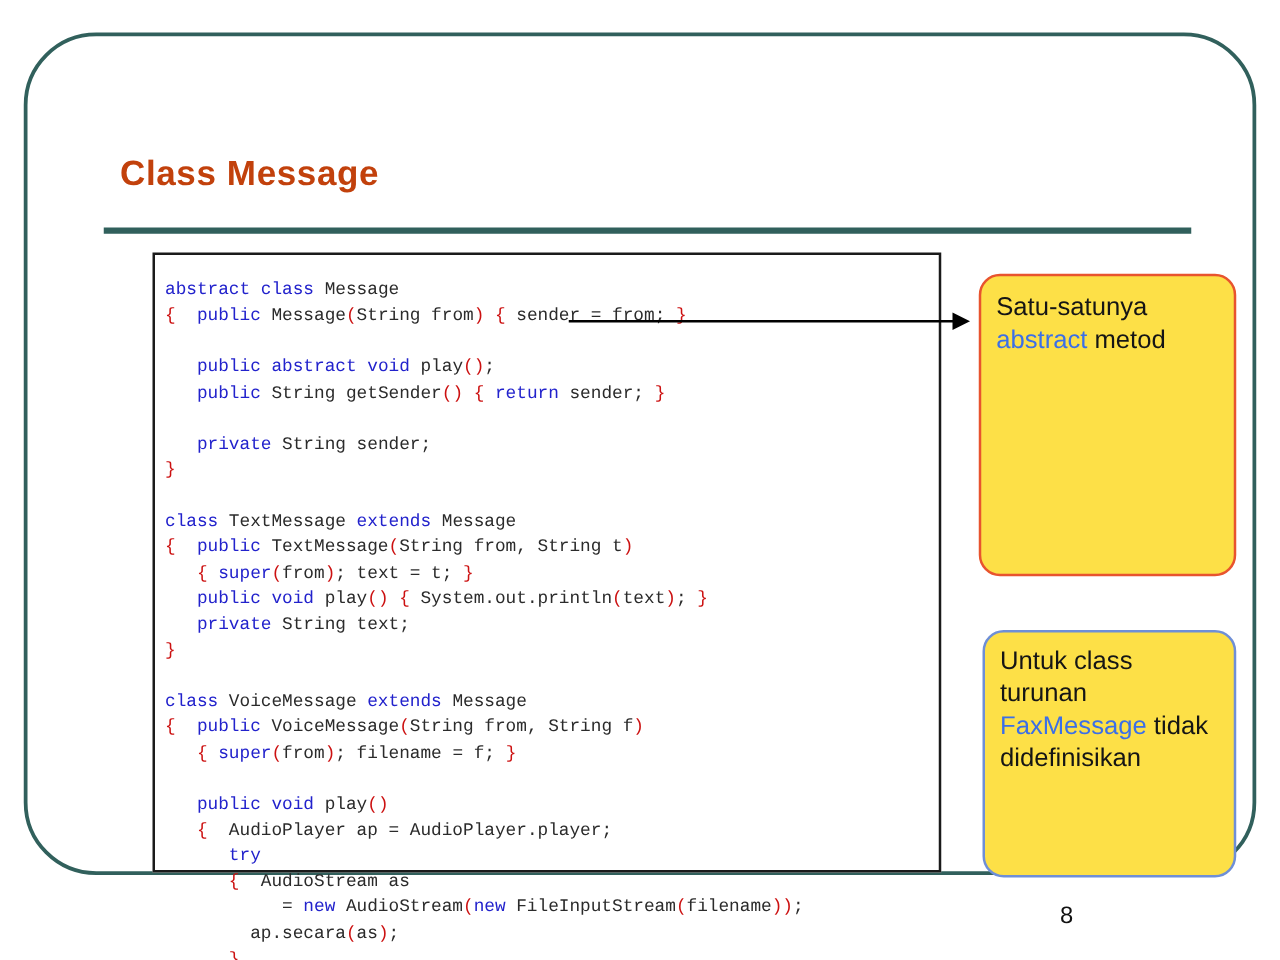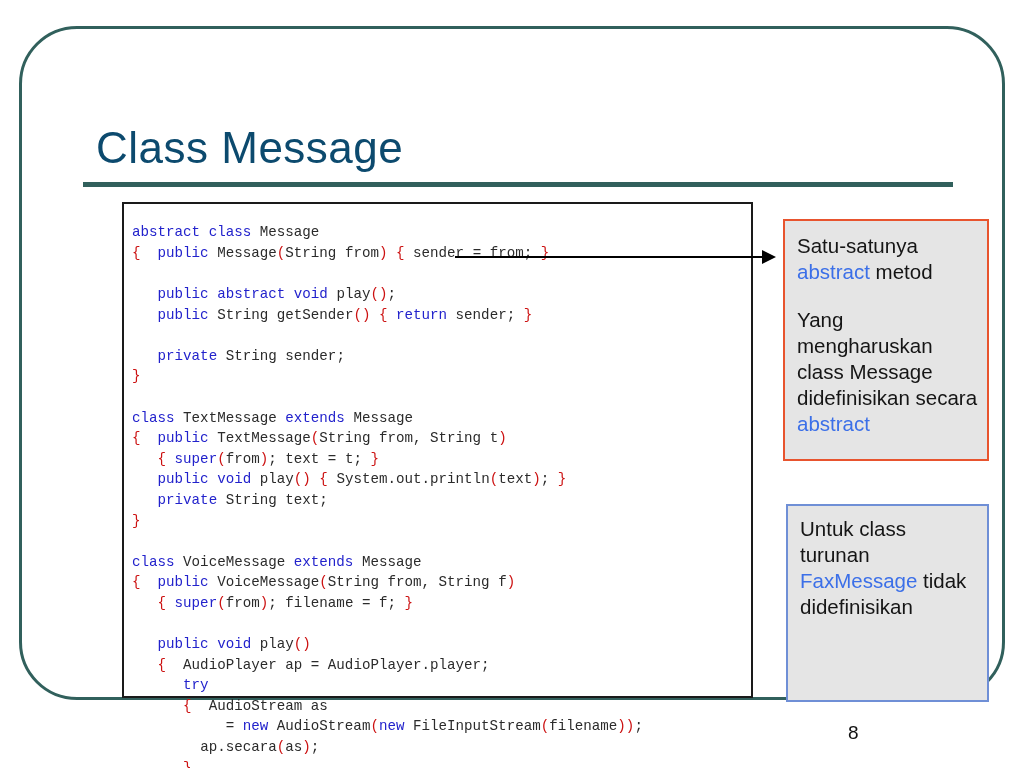--- a/index.html
+++ b/index.html
@@ -26,23 +26,23 @@
     border-radius: 58px;
     box-sizing: border-box;
     background: transparent;
   }
 
   
   #slide-title {
     position: absolute;
     left: 96px;
     top: 124px;
-    font-size: 44px;
-    font-weight: normal;
-    color: #0c4a6e;
+    font-size: 28px;
+    font-weight: bold;
+    color: #c2410c;
     letter-spacing: 0.5px;
     line-height: 1.1;
     white-space: nowrap;
   }
 
   #title-rule {
     position: absolute;
     left: 83px;
     top: 182px;
     width: 870px;
@@ -94,24 +94,25 @@
     height: 0;
     border-top: 7px solid transparent;
     border-bottom: 7px solid transparent;
     border-left: 14px solid #000000;
   }
 
   
   .callout {
     position: absolute;
     box-sizing: border-box;
-    background: #e5e5e5;
+    background: #fde047;
     font-size: 20.5px;
     line-height: 26px;
     color: #151515;
+    border-radius: 17px;
   }
   #callout-abstract {
     left: 783px;
     top: 219px;
     width: 206px;
     height: 242px;
     border: 2px solid #e8542e;
     padding: 12px 6px 0 12px;
   }
   #callout-fax {
@@ -178,23 +179,20 @@
 </div>
 
 <div id="arrow-line"></div>
 <div id="arrow-head"></div>
 
 <div class="callout" id="callout-abstract">
   <p class="callout-para">
     <span>Satu-satunya </span><span class="blue-term">abstract</span><span> metod</span>
   </p>
   <div class="callout-gap"></div>
-  <p class="callout-para">
-    <span>Yang mengharuskan class Message didefinisikan secara </span><span class="blue-term">abstract</span><span></span>
-  </p>
 </div>
 
 <div class="callout" id="callout-fax">
   <p class="callout-para">
     <span>Untuk class turunan </span><span class="blue-term">FaxMessage</span><span> tidak didefinisikan</span>
   </p>
 </div>
 
 <div id="page-number">8</div>
 

